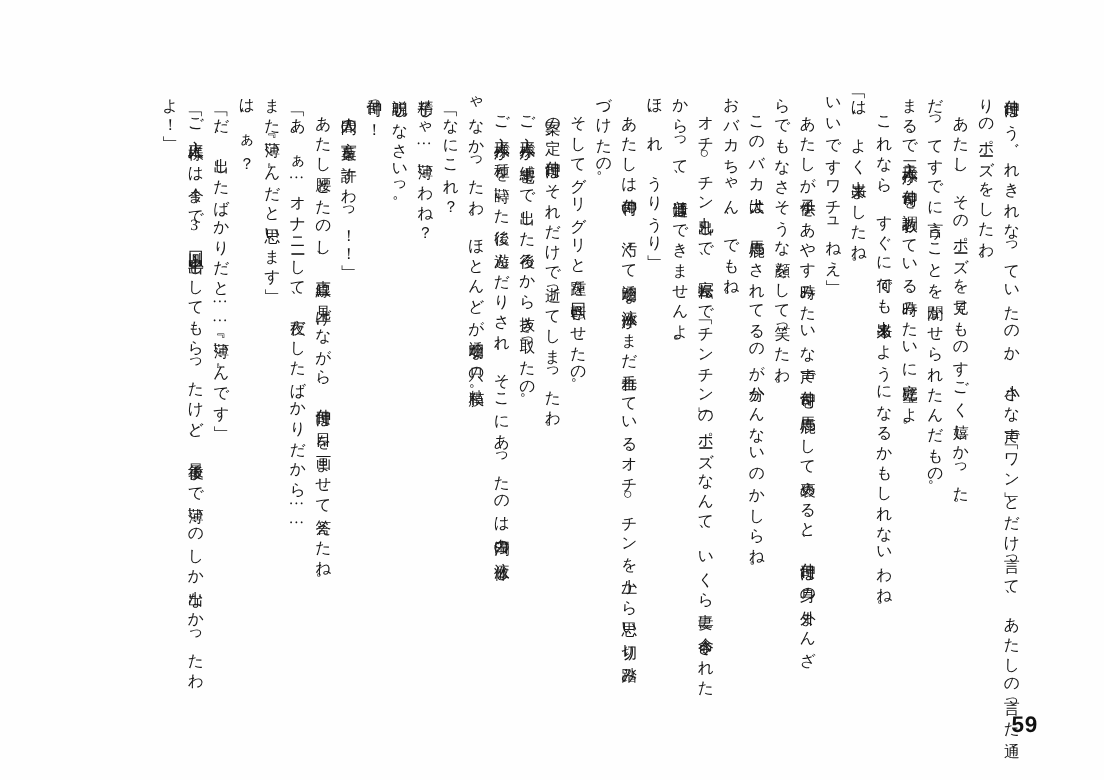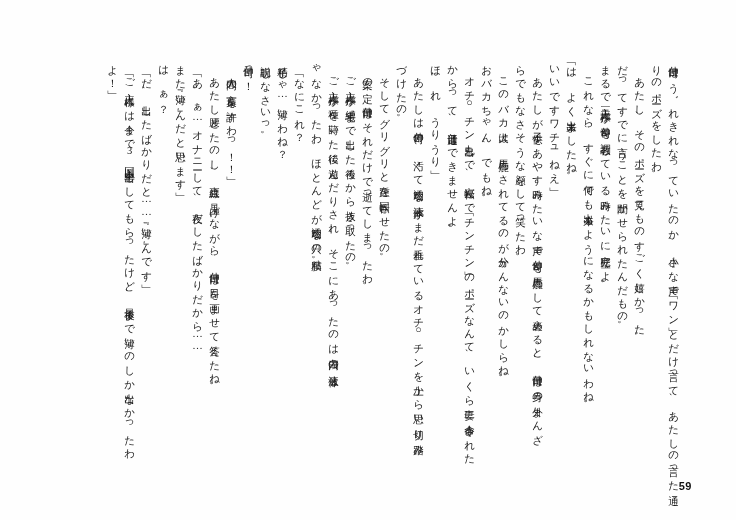--- a/index.html
+++ b/index.html
@@ -47,21 +47,21 @@
     font-family: "Liberation Serif", "DejaVu Serif", serif;
     overflow: visible;
   }
   .vline.indent {
     padding-top: 12px;
   }
   .page-number {
     position: absolute;
     right: 44px;
     bottom: 28px;
-    font-size: 11px;
+    font-size: 15px;
     font-weight: bold;
     letter-spacing: 0.5px;
     color: #111;
     font-family: "Liberation Sans", sans-serif;
     text-align: right;
   }
 </style>
 </head>
 <body>
 

